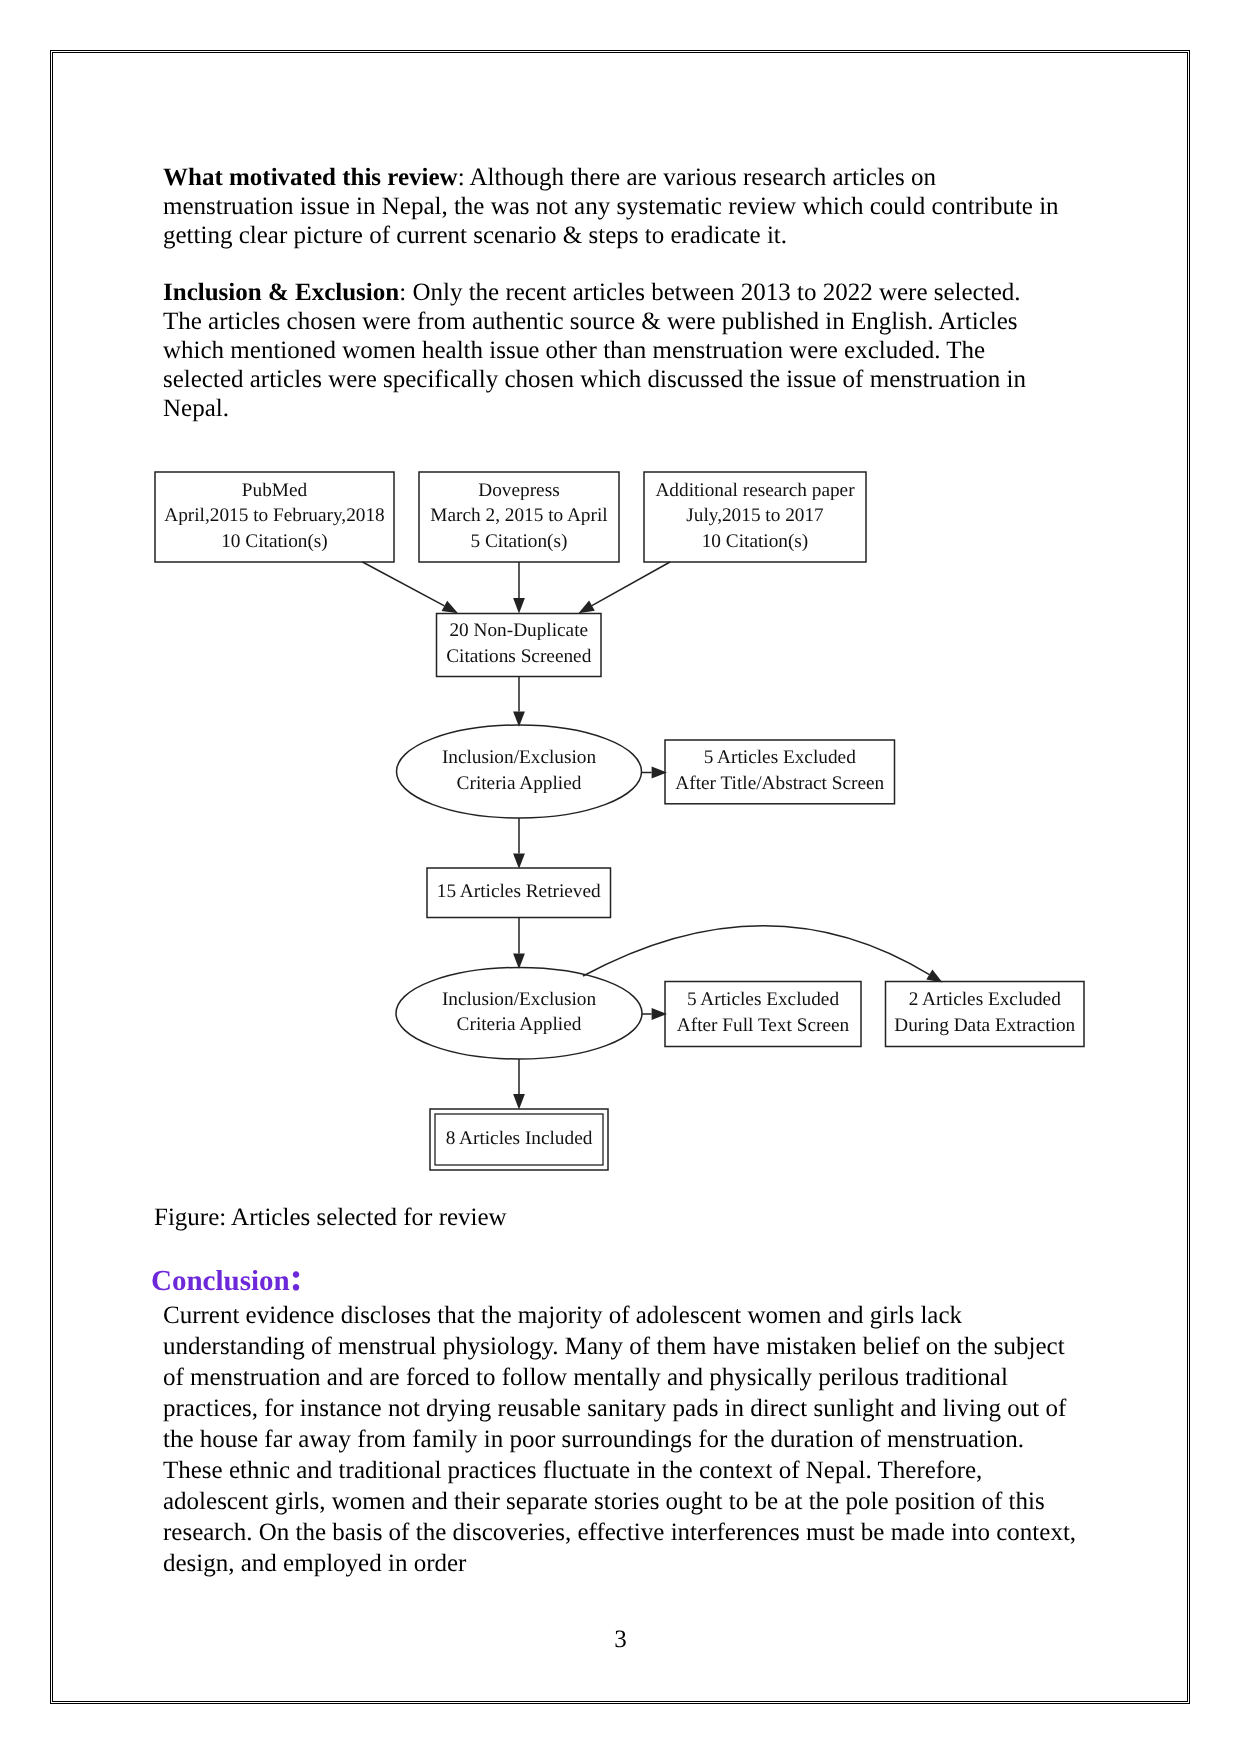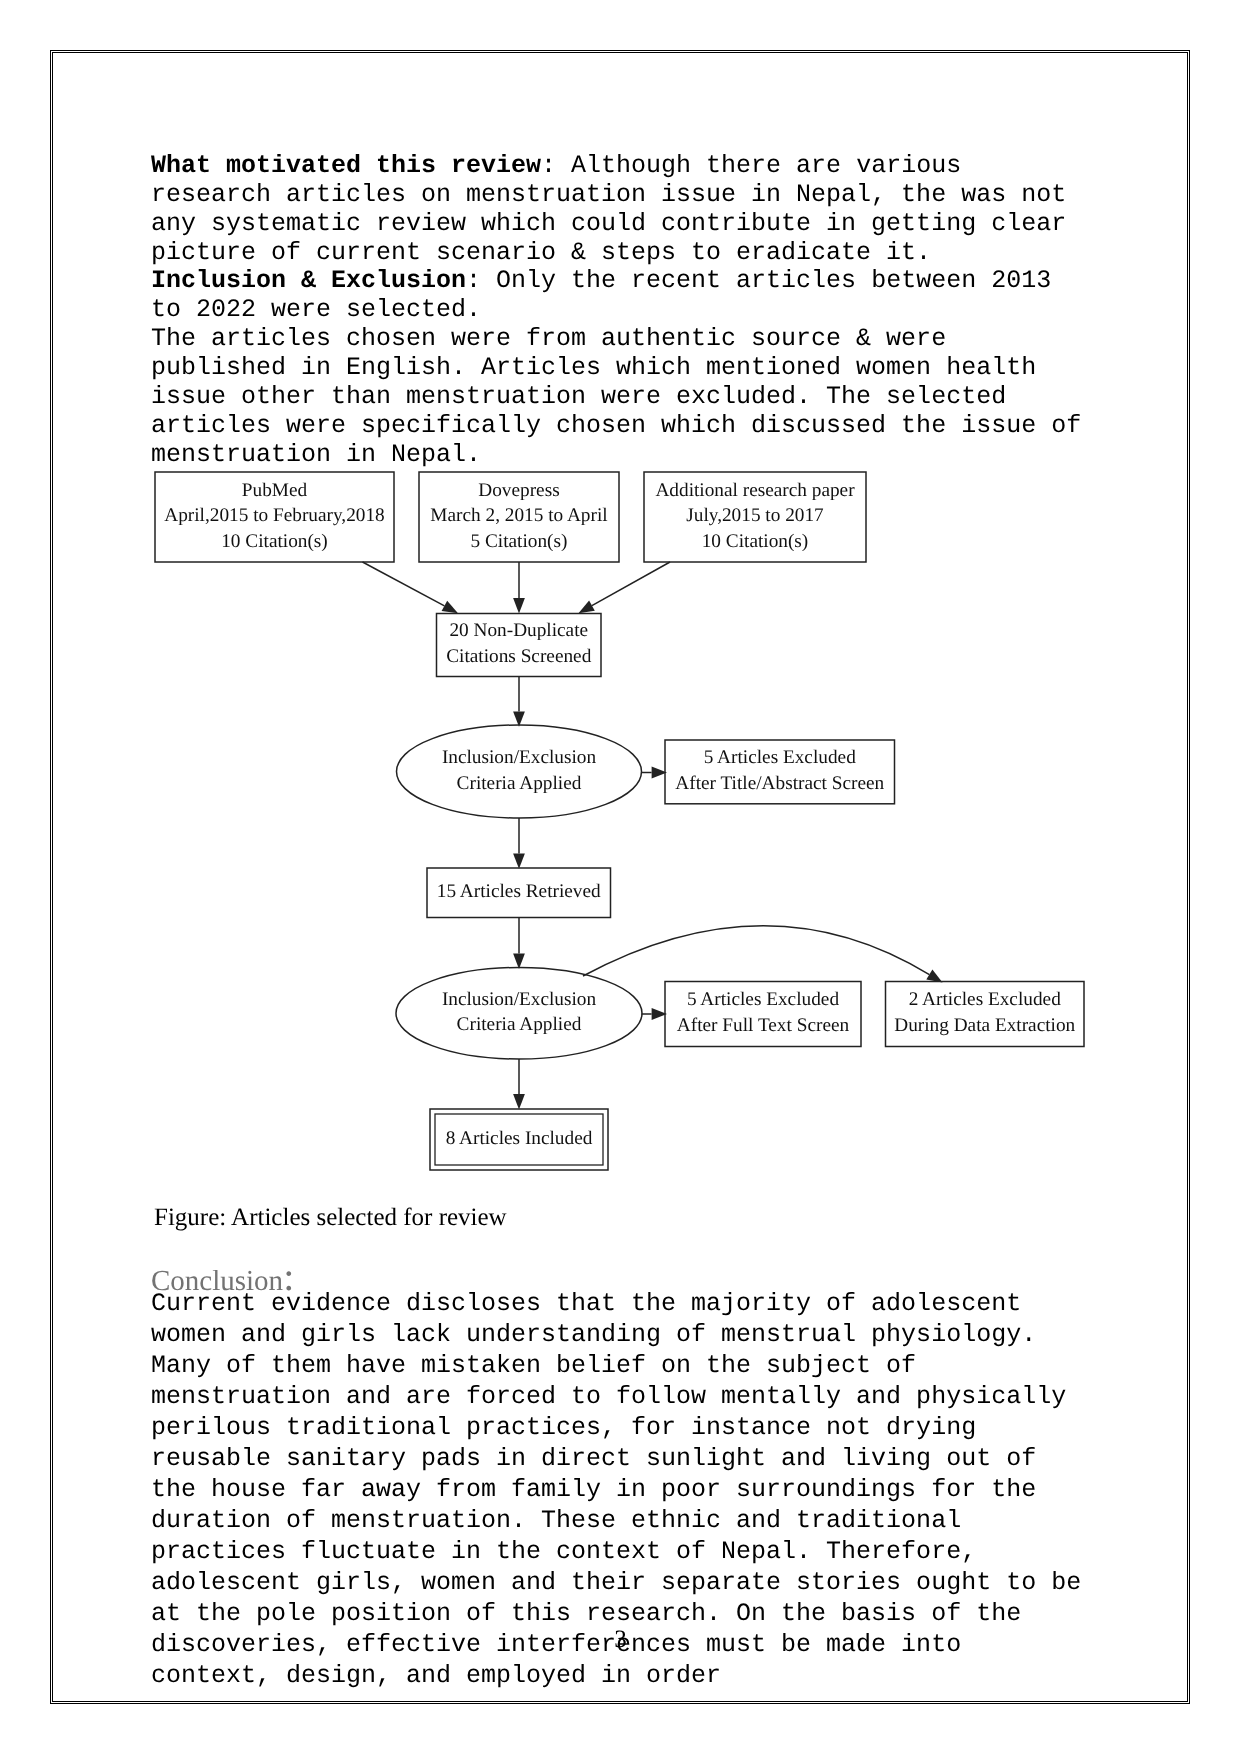--- a/index.html
+++ b/index.html
@@ -2,23 +2,23 @@
 <html><head>
 <meta charset="utf-8">
 <style>
   html,body{margin:0;padding:0;background:#fff;}
   body{width:1241px;height:1754px;font-family:"Liberation Serif",serif;-webkit-font-smoothing:antialiased;text-rendering:geometricPrecision;}
   *{-webkit-font-smoothing:antialiased;}
   .page{position:relative;width:1241px;height:1754px;overflow:hidden;background:#fff;}
   .page-border-outer{position:absolute;left:50px;top:50px;width:1140px;height:1654px;border:1.6px solid #000;box-sizing:border-box;}
   .page-border-inner{position:absolute;left:52.1px;top:52.1px;width:1135.8px;height:1649.8px;border:1.6px solid #000;box-sizing:border-box;}
   .content{position:absolute;left:151px;top:0;width:932px;}
-  p{margin:0;font-size:25px;line-height:29px;color:#000;font-family:Liberation Mono, monospace;}
+  p{margin:12px;font-size:25px;line-height:29px;color:#000;}
   .figcap{text-align:left;font-size:25px;line-height:29px;}
-  h1.heading{margin:0;font-weight:normal;font-size:29px;line-height:34px;color:#737373;font-family:"Liberation Serif",serif;}
+  h1.heading{margin:0;font-weight:bold;font-size:29px;line-height:34px;color:#6d28d9;font-family:"Liberation Serif",serif;}
   .hcolon{font-size:40px;}
   .pagenum{position:absolute;left:0;width:1241px;text-align:center;font-size:25px;color:#000;}
   .flow{position:absolute;left:0;top:0;}
 </style>
 </head>
 <body>
 
 <div class="page">
   <div class="page-border-outer"></div>
   <div class="page-border-inner"></div>

